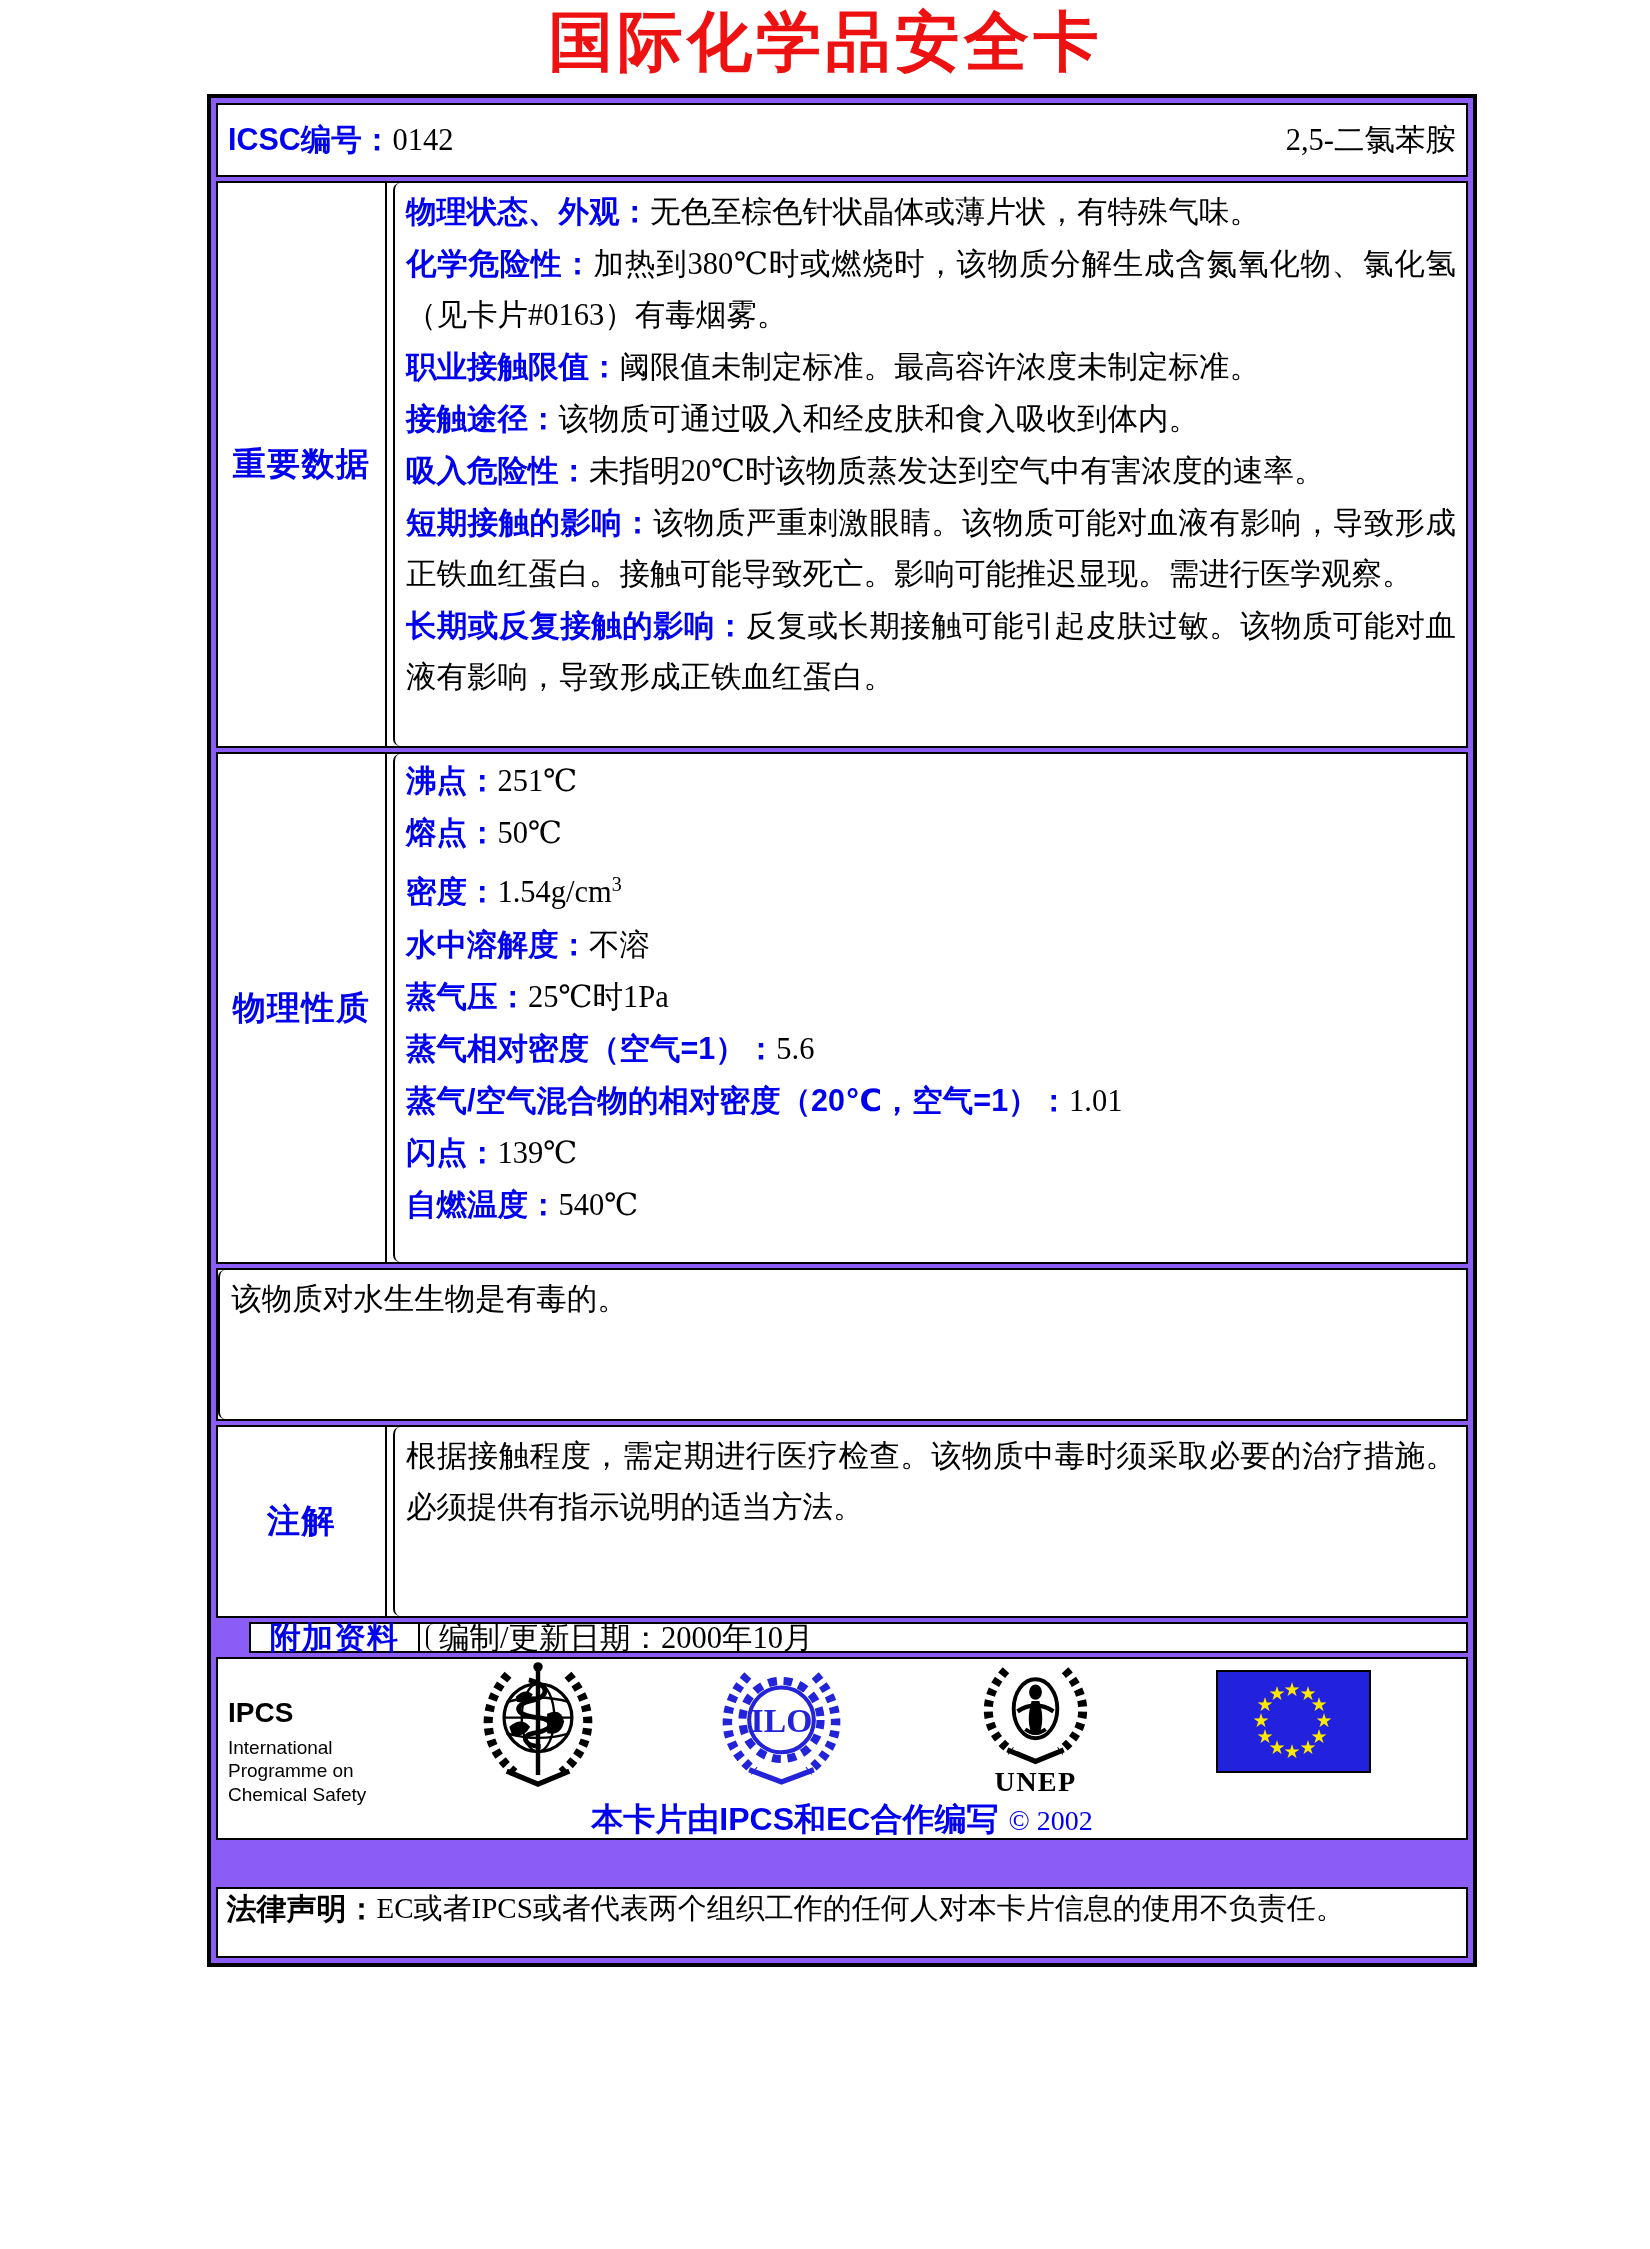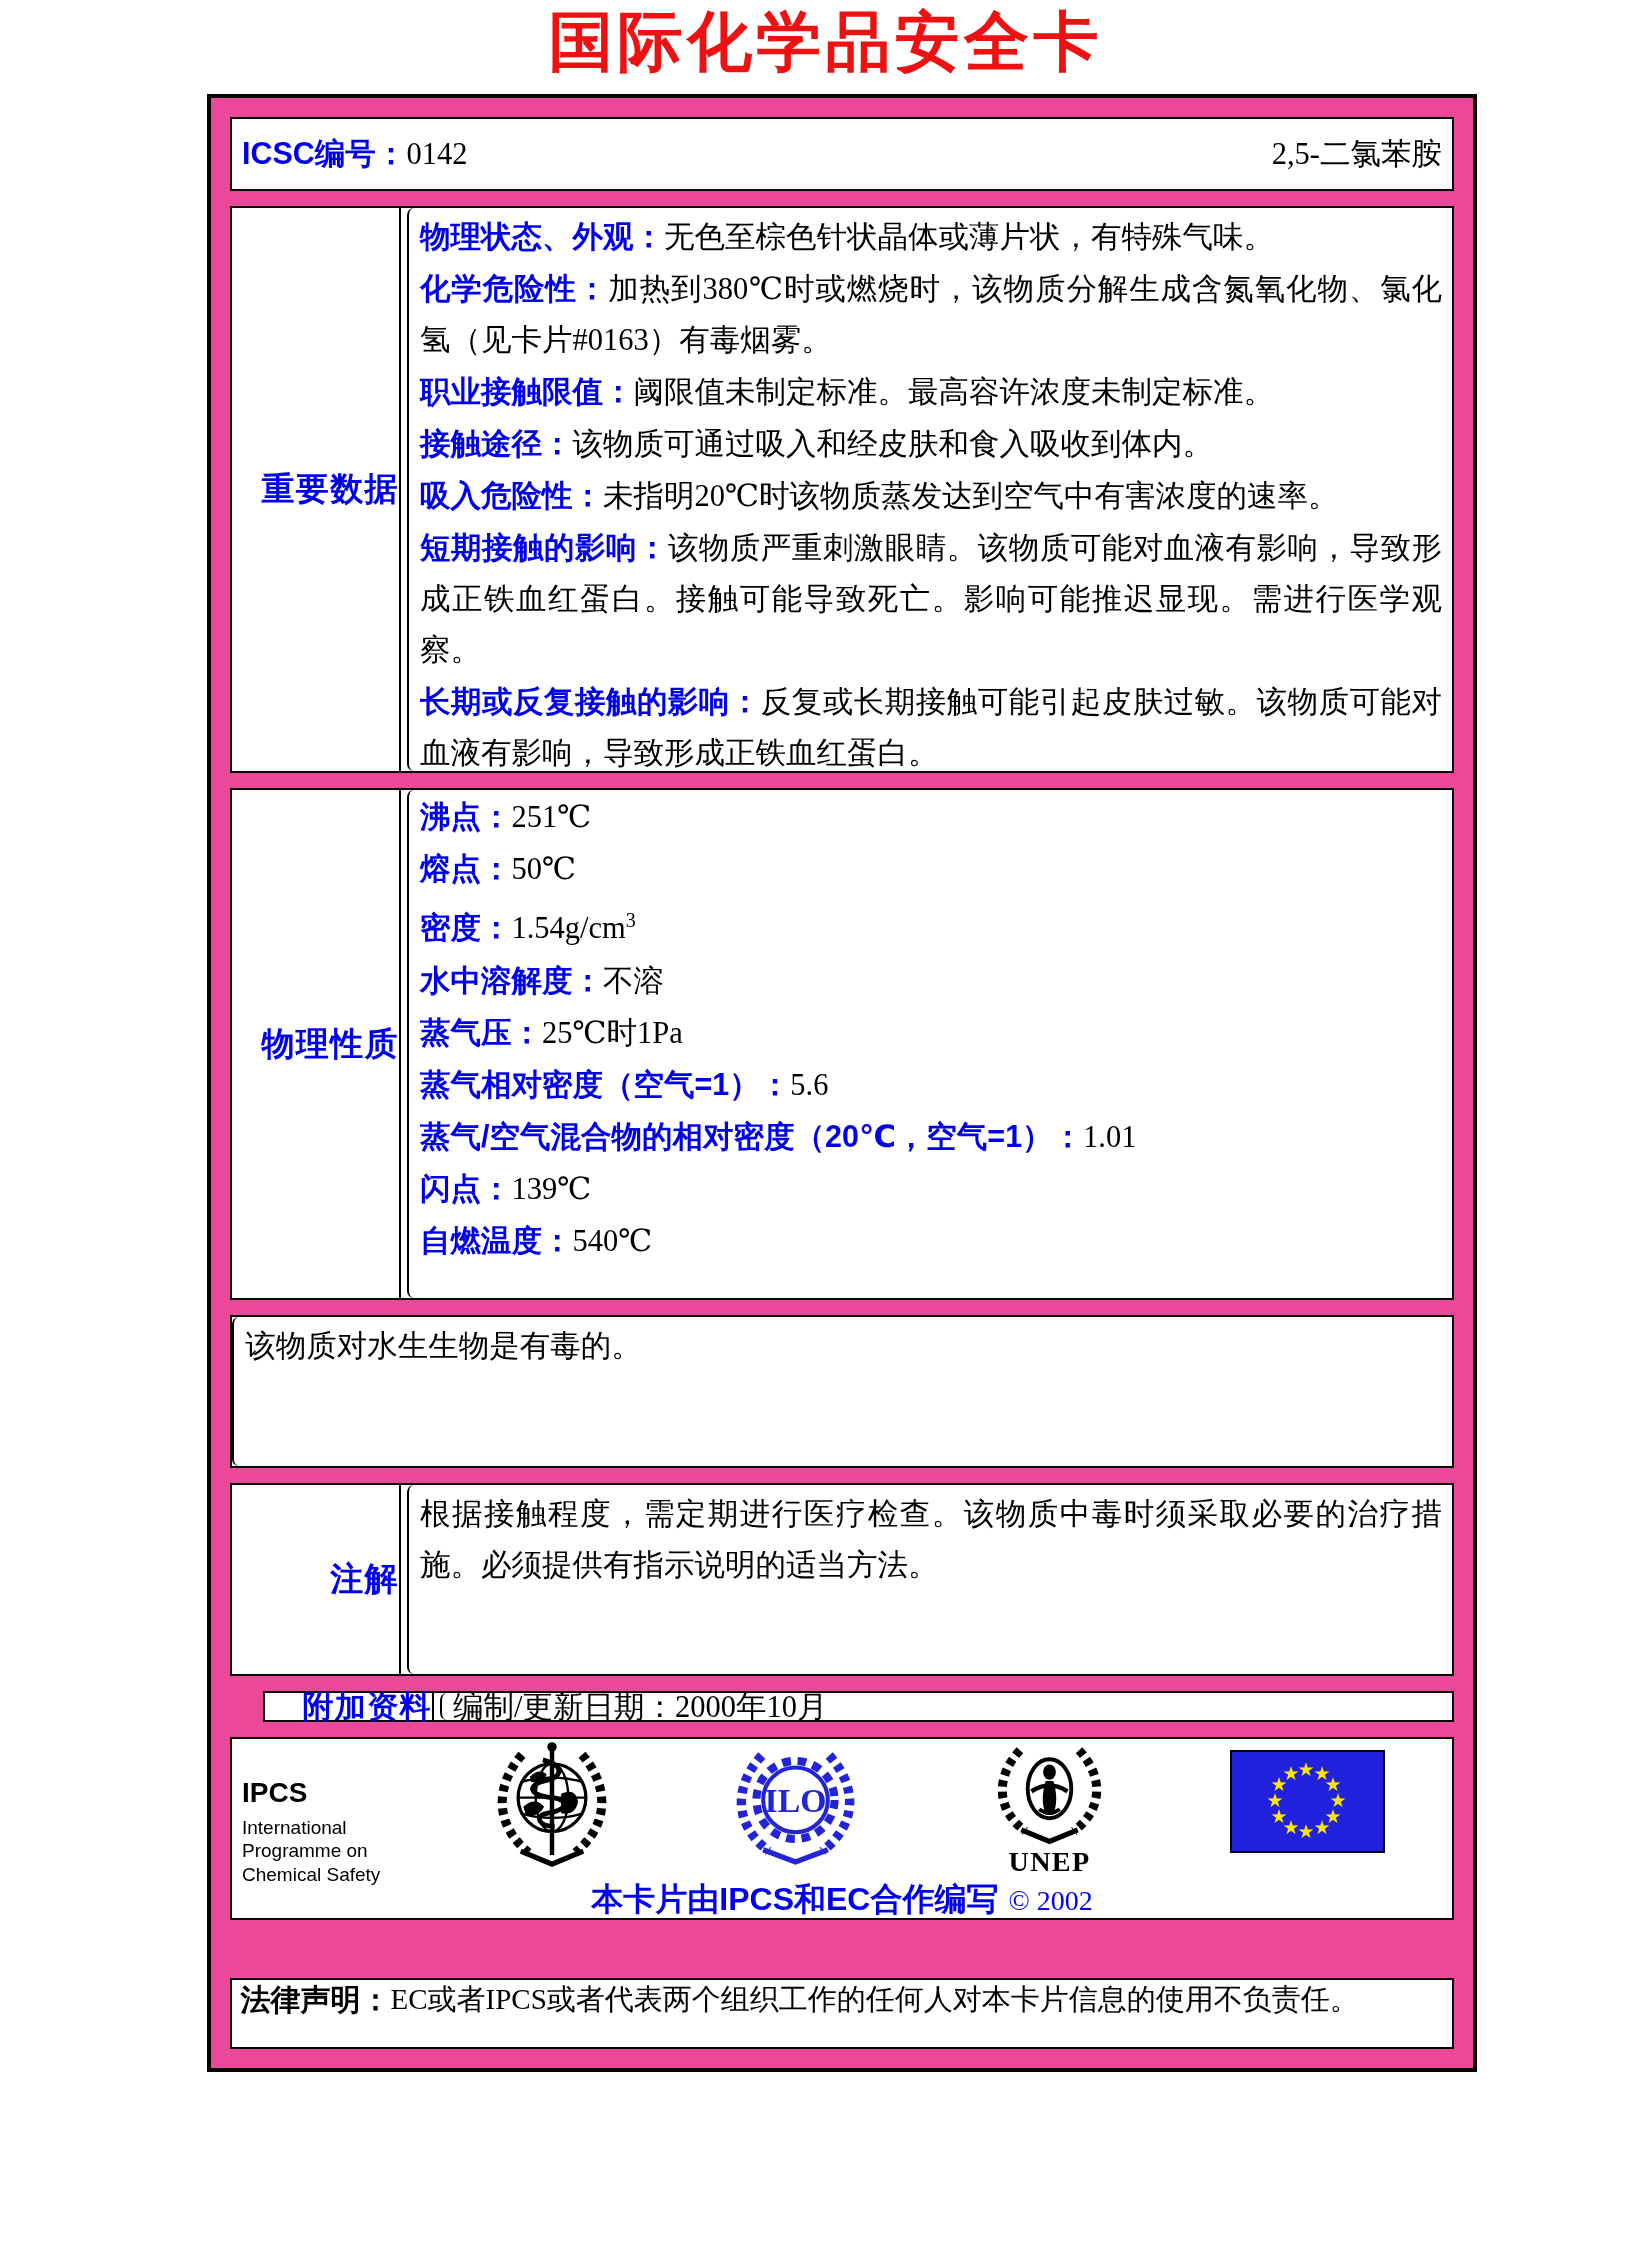--- a/index.html
+++ b/index.html
@@ -11,39 +11,39 @@
   
   .page-title{
     position:absolute;top:10px;left:0;width:1651px;text-align:center;
     color:#ee1111;font-size:65px;font-weight:bold;letter-spacing:4.3px;line-height:1.0;
     font-family:"Liberation Serif","DejaVu Serif",serif;
   }
 
   
   .card{
     position:absolute;left:207px;top:94px;width:1270px;box-sizing:border-box;
-    border:4.3px solid #000;padding:19px;background:#ec4899;
-    display:flex;flex-direction:column;gap:15px;
+    border:4.3px solid #000;padding:5px;background:#8b5cf6;
+    display:flex;flex-direction:column;gap:4px;
   }
   .sec{border:2.1px solid #000;box-sizing:border-box;background:#fff;}
 
   
   .sec-header{
     height:74px;display:flex;align-items:center;justify-content:space-between;
     padding:0 10px;
   }
   .hdr-k{color:#0000ee;font-weight:bold;font-size:30.5px;font-family:"Liberation Sans","DejaVu Sans",sans-serif;}
   .hdr-v{color:#000;font-size:30.5px;}
   .chem-name{color:#000;font-size:30.5px;}
 
   
   .cols{display:flex;gap:5.7px;height:100%;box-sizing:border-box;}
   .lcell{
     width:169px;flex:0 0 169px;border-right:2.1px solid #000;box-sizing:border-box;
-    display:flex;align-items:center;justify-content:flex-end;
+    display:flex;align-items:center;justify-content:center;
   }
   .lcell .lab{
     color:#0000ee;font-weight:bold;font-size:33px;letter-spacing:1.4px;
     font-family:"Liberation Sans","DejaVu Sans",sans-serif;white-space:nowrap;
   }
   .rcell{
     flex:1;border-left:2.1px solid #000;box-sizing:border-box;
     padding:1.4px 10px 0 11.3px;overflow:hidden;border-radius:7px;
   }
   .sec-important{height:567px;}

